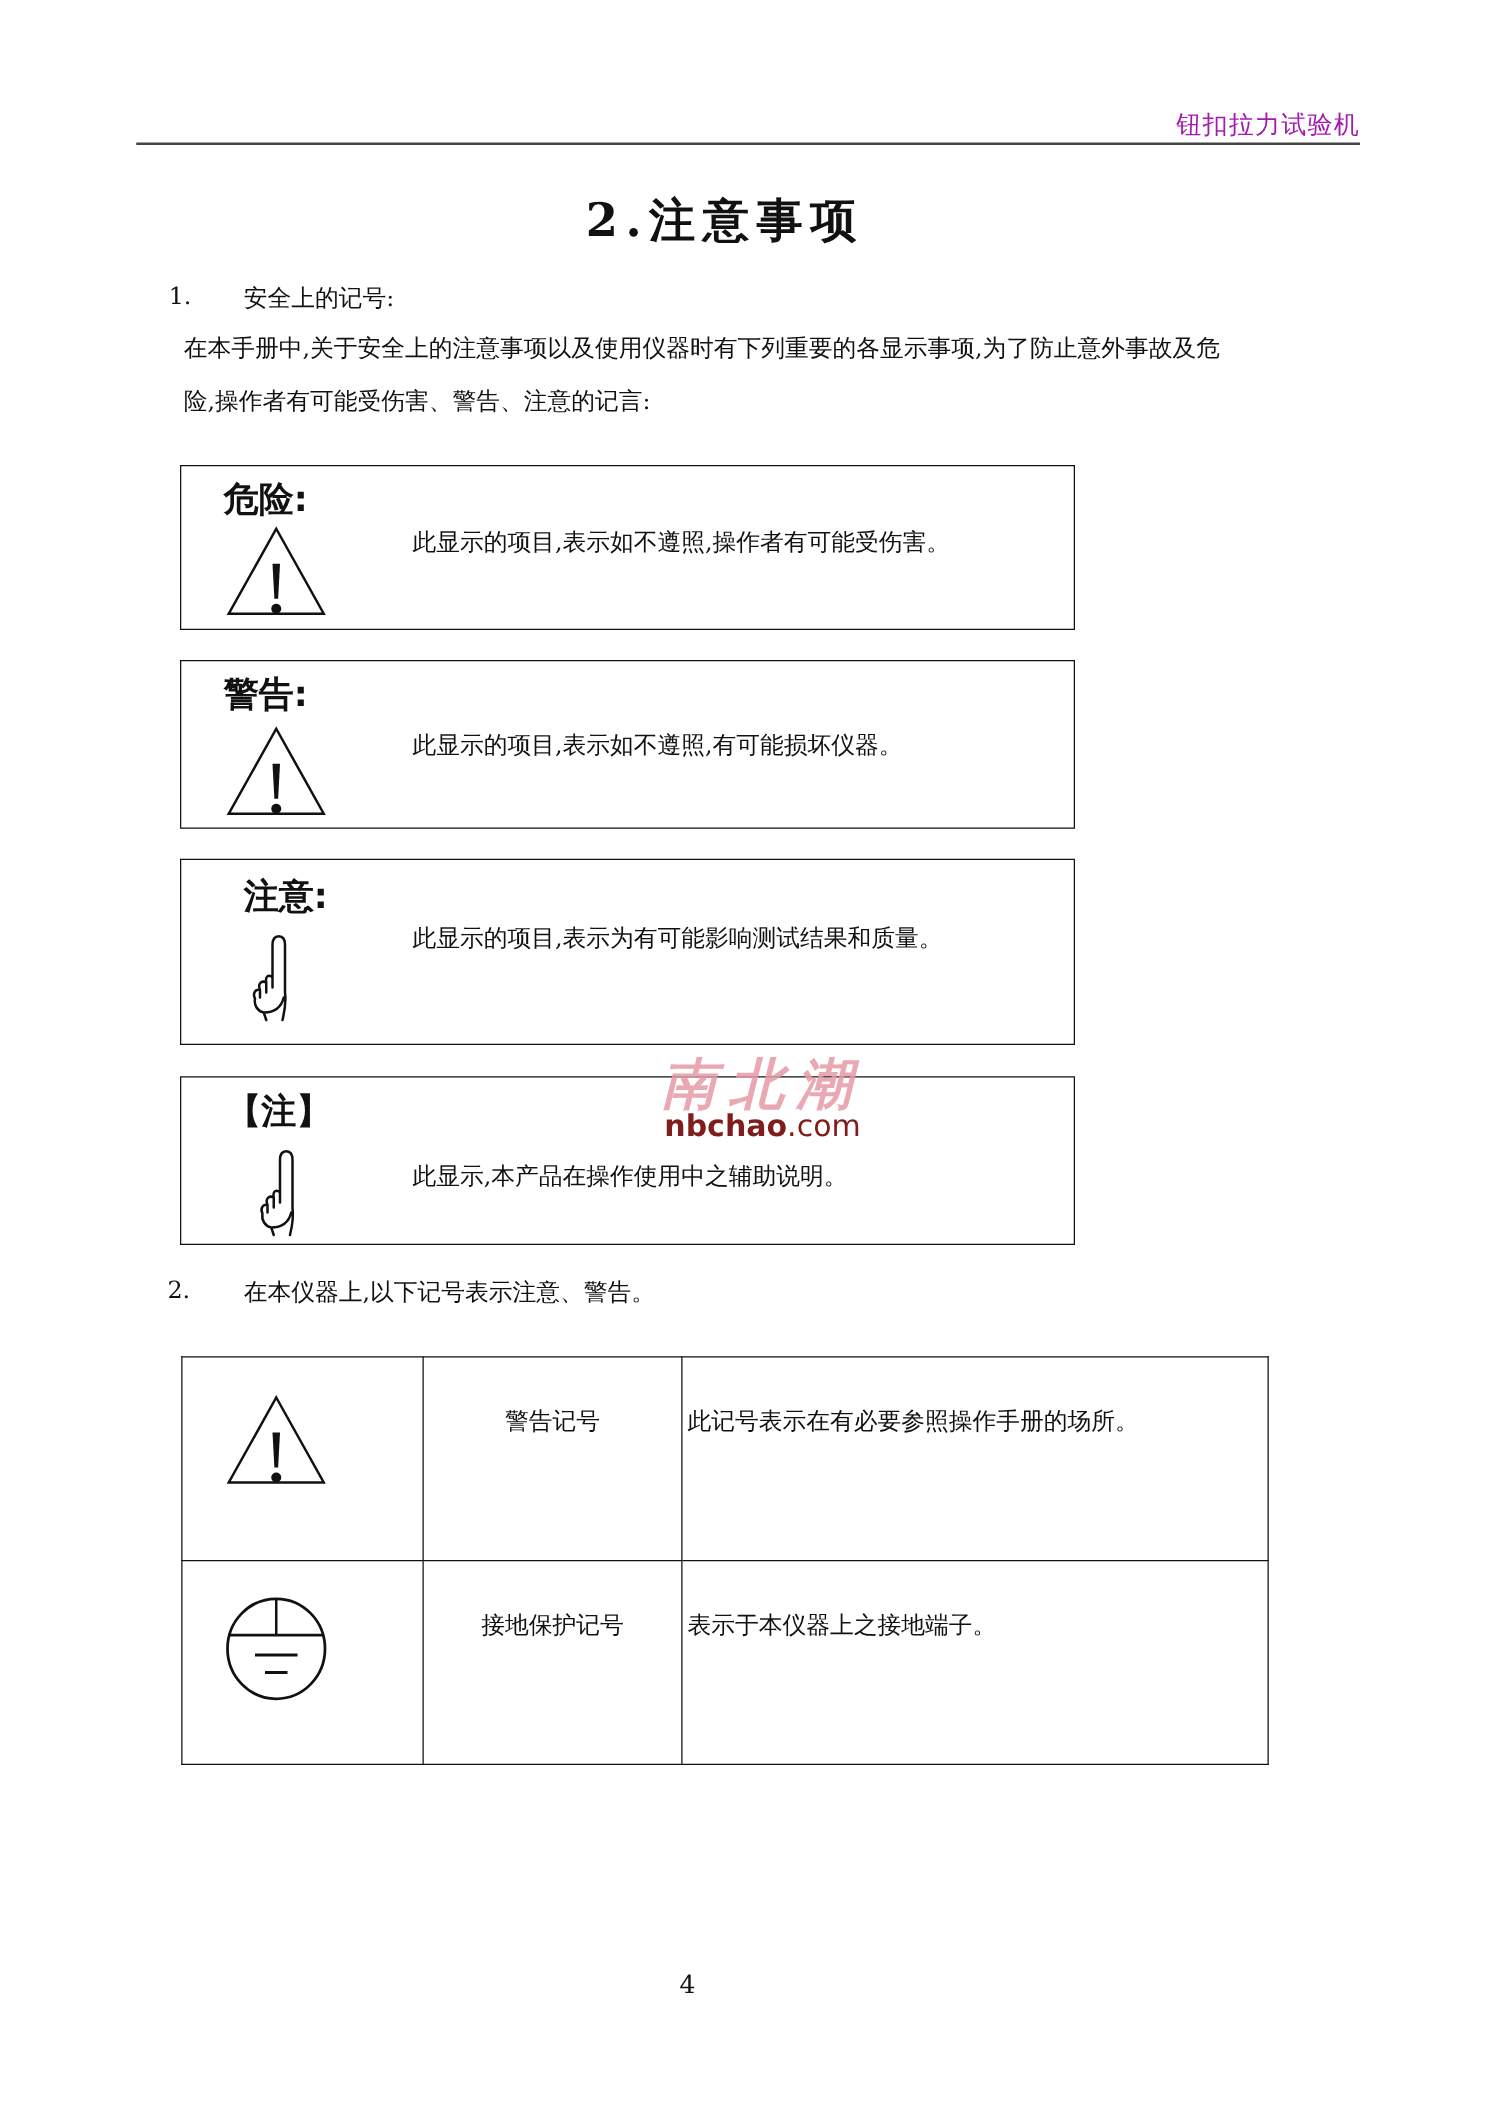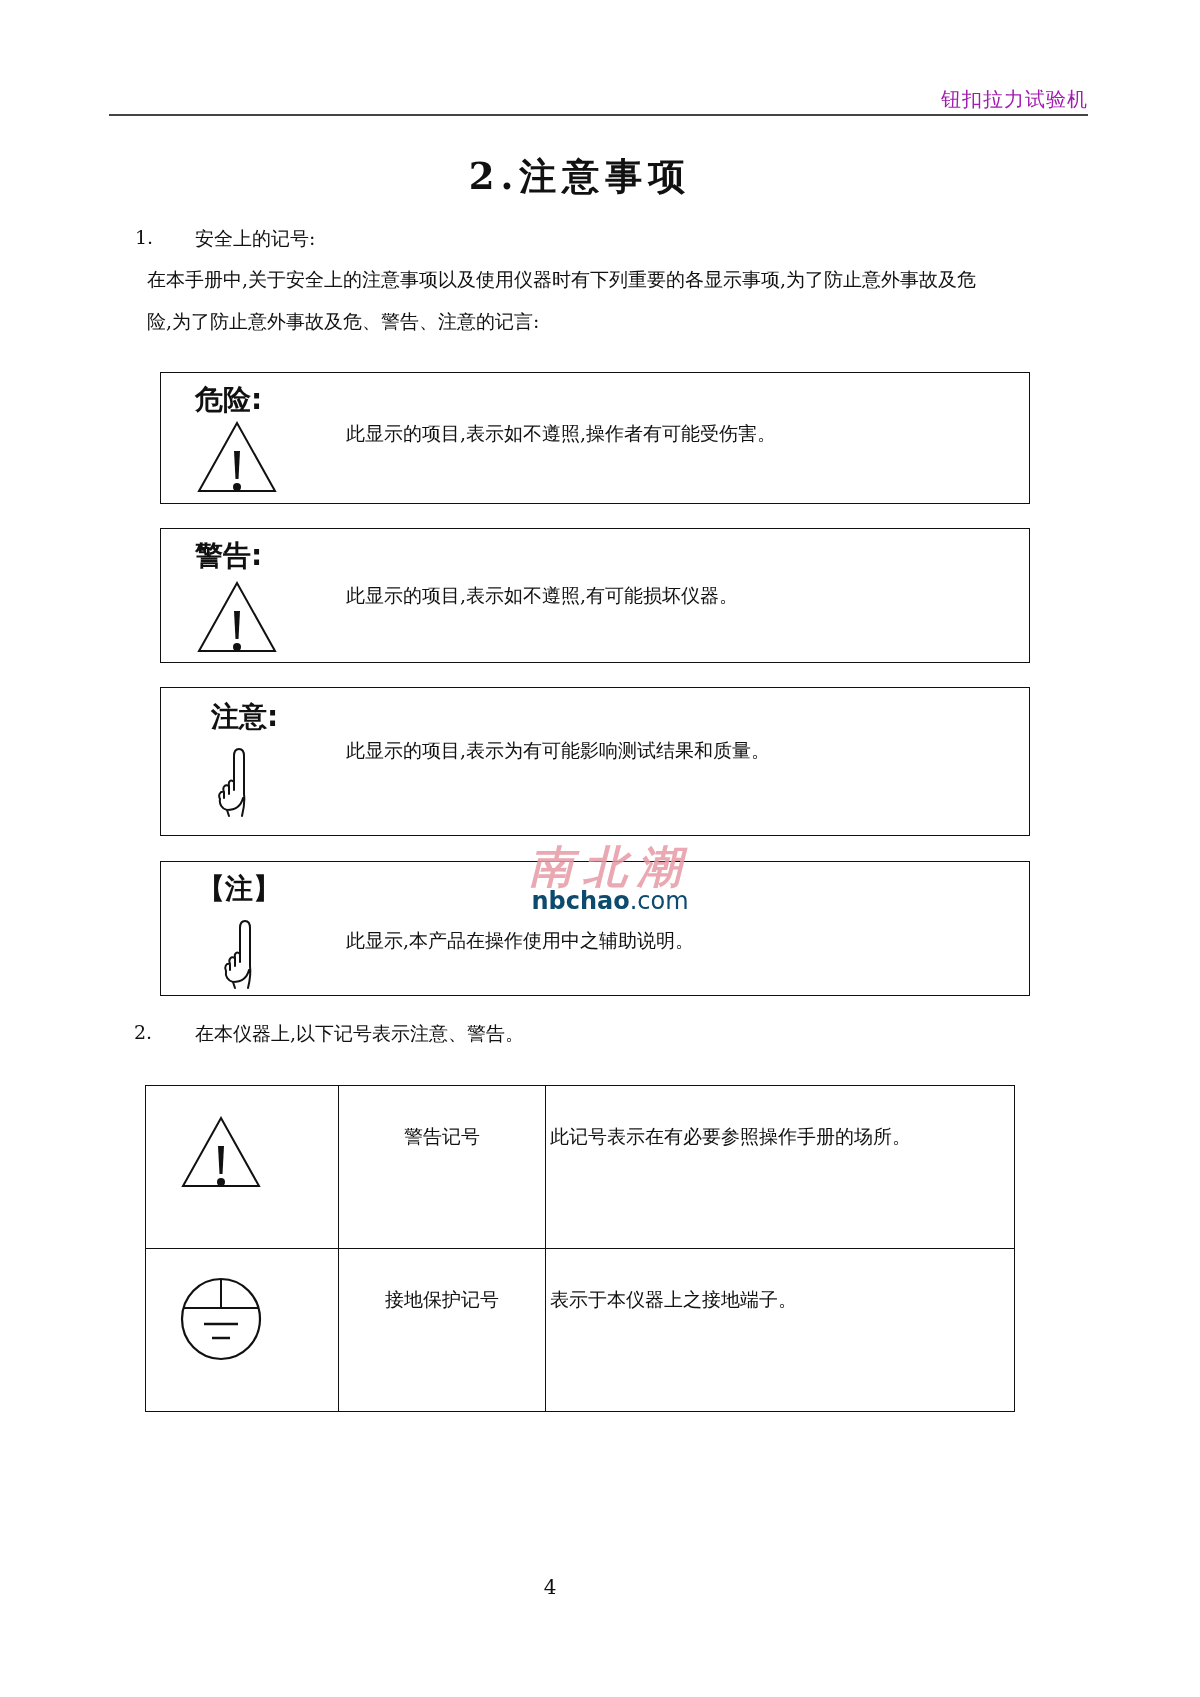--- a/index.html
+++ b/index.html
@@ -5,48 +5,48 @@
   html, body { margin:0; padding:0; background:#ffffff; }
   body { width:1200px; height:1697px; position:relative; overflow:hidden;
          font-family:"DejaVu Serif","Liberation Serif",serif; color:#111; }
   .abs { position:absolute; }
   .header-title { right:112px; top:86px; font-size:20px; color:#a21caf; letter-spacing:1px; }
   .header-rule { left:109px; top:114px; width:979px; height:2px; background:#444; }
   .page-title { left:0; width:1160px; top:152px; text-align:center; font-size:37px; font-weight:bold; letter-spacing:6px; }
   .sec-num { font-size:19px; }
   .sec-text { font-size:19px;text-align:right; }
   .para { left:147px; width:870px; font-size:19px; line-height:42px; top:258px; text-align:justify; }
-  .box { left:160px; width:870px; border:1.5px solid #111; box-sizing:border-box; background:#fff; }
+  .box { left:144px; width:716px; border:1.5px solid #111; box-sizing:border-box; background:#fff; }
   .box-label { position:absolute; font-size:28px; font-weight:bold; font-family:"DejaVu Sans","Liberation Sans",sans-serif; }
   .box-text { position:absolute; left:185px; font-size:19px; }
   .box-icon { position:absolute; }
   .watermark { left:510px; top:818px; width:200px; text-align:center; pointer-events:none;margin-top:20px; }
   .wm-cn { font-size:44px; color:#e79aa5; font-weight:bold; letter-spacing:10px; opacity:0.85; font-family:"DejaVu Serif",serif; font-style:italic; }
-  .wm-en { font-size:24px; color:#0c4a6e; font-weight:bold; margin-top:-10px; font-family:"DejaVu Sans",sans-serif; }
+  .wm-en { font-size:24px; color:#7f1d1d; font-weight:bold; margin-top:-10px; font-family:"DejaVu Sans",sans-serif; }
   .wm-en span { font-weight:normal; }
   table.symbols { position:absolute; left:145px; top:1085px; width:870px; border-collapse:collapse; }
   table.symbols td { border:1.5px solid #111; height:124px; vertical-align:top; font-size:19px; padding:0; }
   td.c-icon { width:192px; position:relative; }
   td.c-name { width:206px; text-align:center; padding-top:38px !important; }
   td.c-desc { padding-top:38px !important; padding-left:4px !important; }
   .page-num { left:0; width:1100px; top:1575px; text-align:center; font-size:20px; }
 </style>
 </head>
 <body>
 
 <div class="abs header-title">钮扣拉力试验机</div>
 <div class="abs header-rule"></div>
 
 <div class="abs page-title">2.注意事项</div>
 
 <div class="abs sec-num" style="left:135px; top:226px;">1.</div>
 <div class="abs sec-text" style="left:195px; top:226px;">安全上的记号:</div>
 <div class="abs para">
   <div>在本手册中,关于安全上的注意事项以及使用仪器时有下列重要的各显示事项,为了防止意外事故及危</div>
-  <div>险,为了防止意外事故及危、警告、注意的记言:</div>
+  <div>险,操作者有可能受伤害、警告、注意的记言:</div>
 </div>
 
 <div class="abs box" style="top:372px; height:132px;">
   <div class="box-label" style="left:34px; top:8px;">危险:</div>
   <svg class="box-icon" style="left:36px; top:48px;" width="80" height="72" viewBox="0 0 80 72">
     <polygon points="40,2 78,70 2,70" fill="none" stroke="#111" stroke-width="2"></polygon>
     <path d="M37,30 L43,30 L41.5,58 L38.5,58 Z" fill="#111"></path>
     <circle cx="40" cy="66" r="4" fill="#111"></circle>
   </svg>
   <div class="box-text" style="top:48px;">此显示的项目,表示如不遵照,操作者有可能受伤害。</div>

